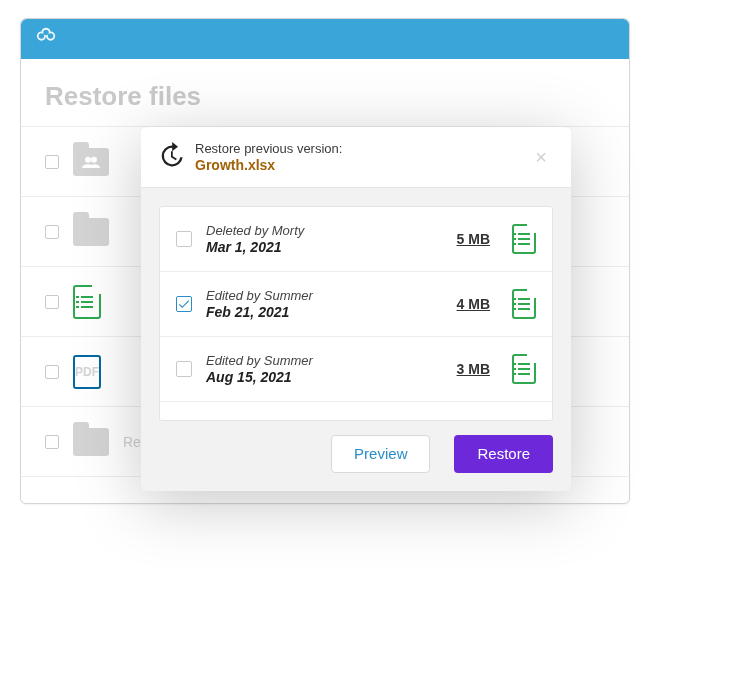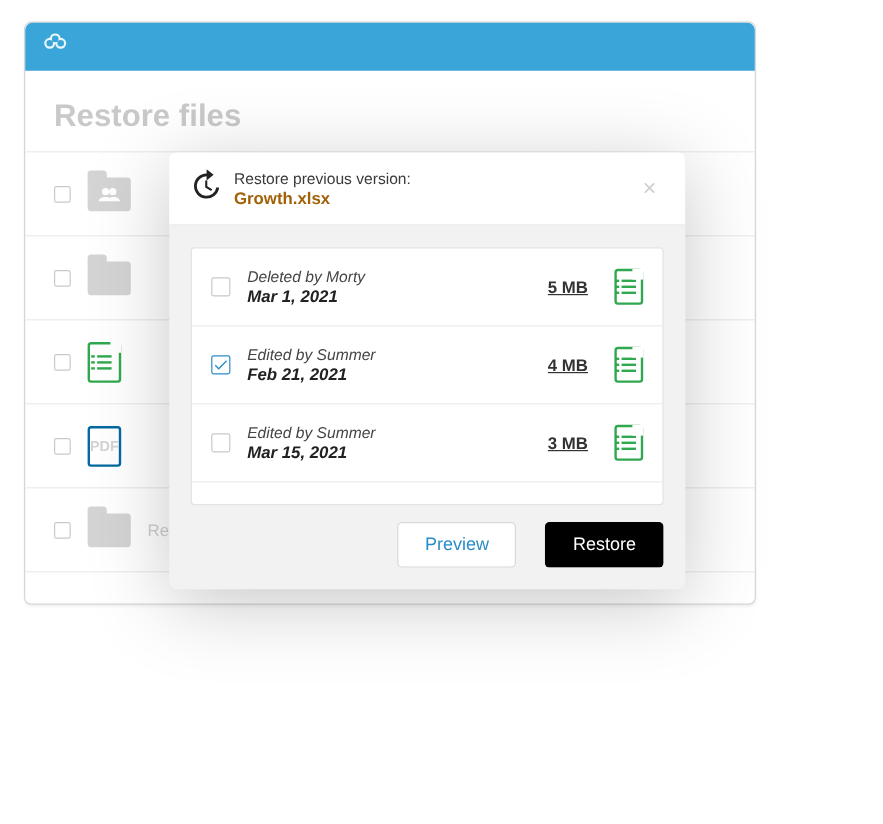--- a/index.html
+++ b/index.html
@@ -141,21 +141,21 @@
     height: 38px; padding: 0 22px; border-radius: 4px;
     font-size: 15px; font-weight: 400; cursor: pointer;
     display: inline-flex; align-items:center; justify-content:center;
     border: 1px solid transparent;
     margin-left: 12px;
   }
   .btn-outline {
     background: #fff; border-color: #d9d9d9; color: #2a8cc7;
   }
   .btn-primary {
-    background: #000000; color: #fff;
+    background: #6d28d9; color: #fff;
   }
 </style>
 </head>
 <body>
 
 <div class="app">
   <div class="topbar">
     <span>
       <svg width="22" height="22" viewBox="0 0 24 24">
           <path d="M12 2a5 5 0 0 1 4.9 4H17a5 5 0 1 1-5 5 5 5 0 1 1-5-5h.1A5 5 0 0 1 12 2zm0 2a3 3 0 0 0-3 3 3 3 0 0 0 3 3 3 3 0 0 0 3-3 3 3 0 0 0-3-3zM7 8a3 3 0 1 0 0 6 3 3 0 0 0 0-6zm10 0a3 3 0 1 0 0 6 3 3 0 0 0 0-6z"></path>
@@ -272,21 +272,21 @@
               </span>
           </span>
         </div>
 
         <div class="vrow">
           <span class="vchk">
             
           </span>
           <div class="vmeta">
             <div class="who">Edited by Summer</div>
-            <div class="when">Mar 15, 2021</div>
+            <div class="when">Aug 15, 2021</div>
           </div>
           <div class="vsize">3 MB</div>
           <span>
             <span class="doc-shape" style="width:24px;height:30px;">
                 <span class="lines">
                   <span></span>
                   <span></span>
                   <span></span>
                 </span>
               </span>

